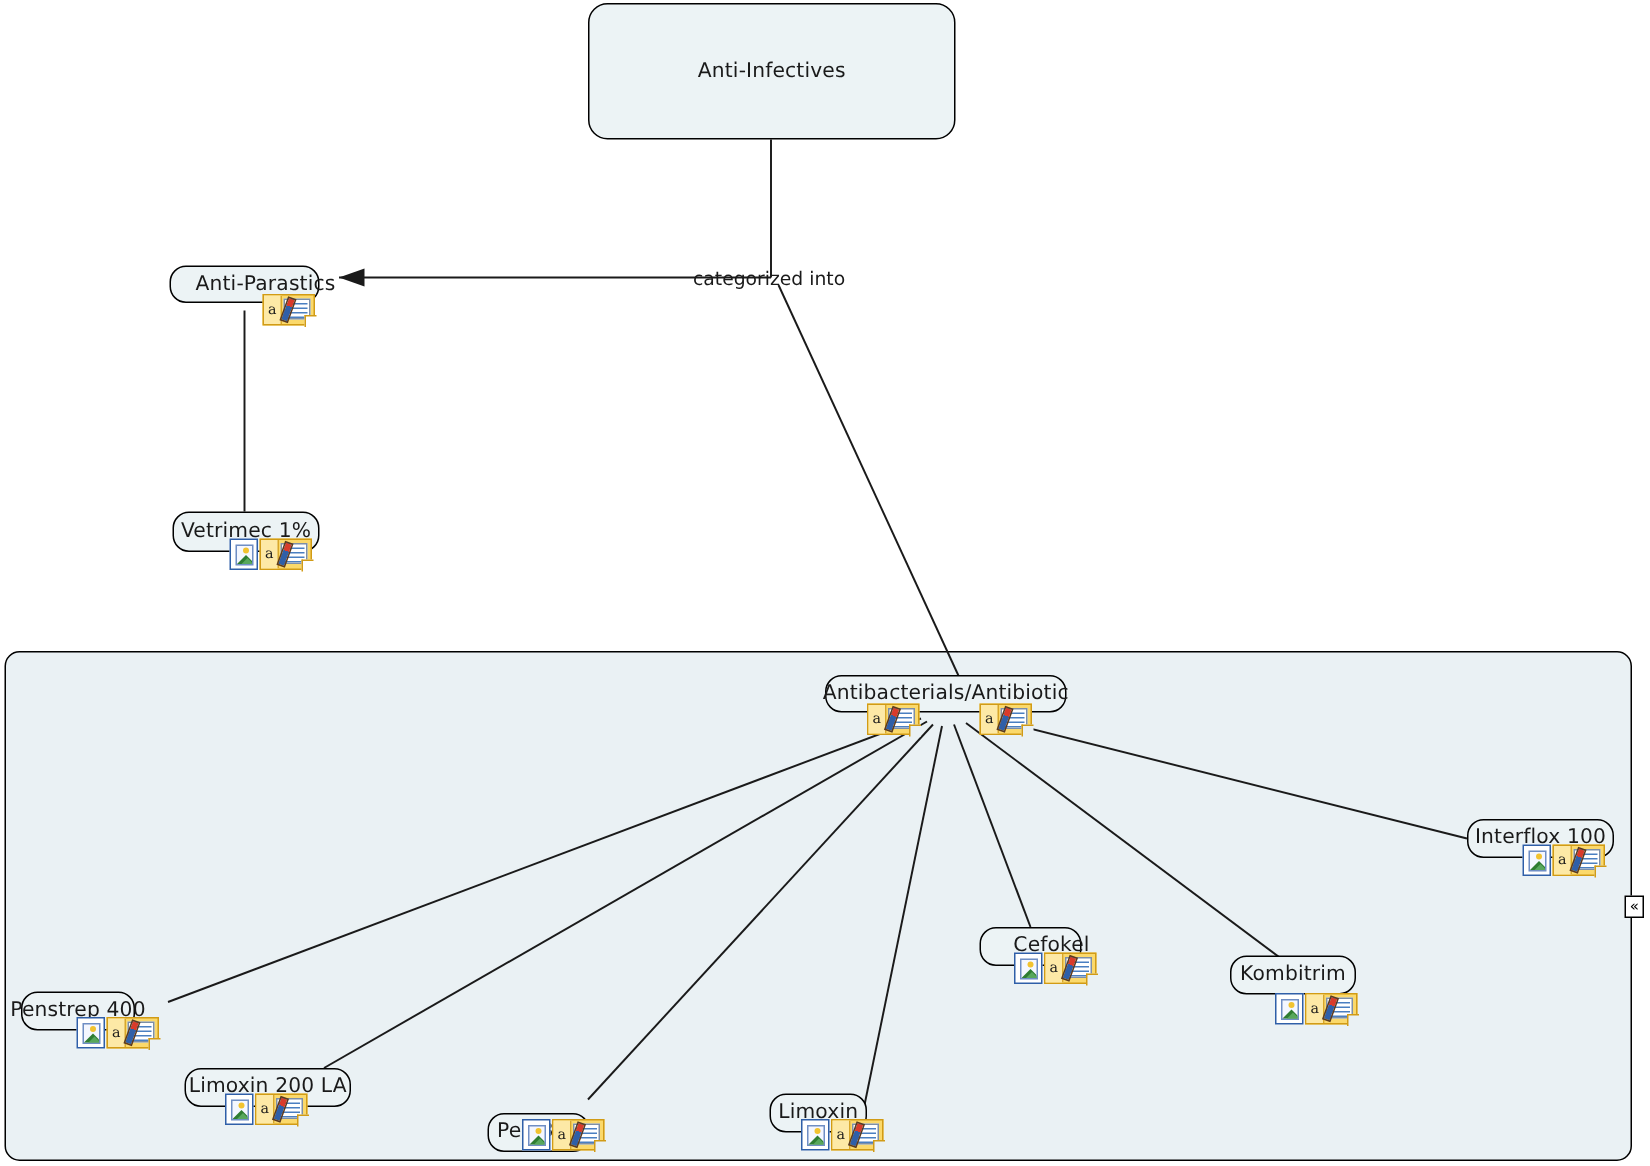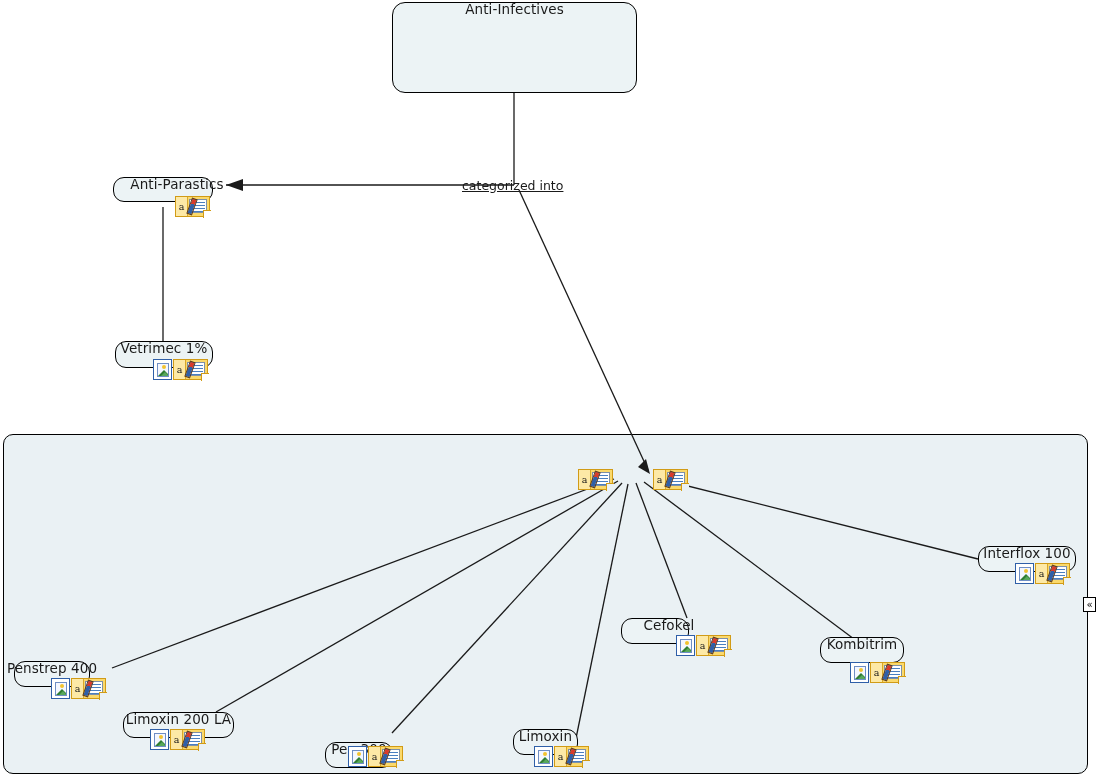--- a/index.html
+++ b/index.html
@@ -42,21 +42,21 @@
   }
 
   
   .node {
     position: absolute;
     box-sizing: border-box;
     border: 1.4px solid #000000;
     border-radius: 11px;
     background: #ecf3f5;
     display: flex;
-    align-items: flex-start;
+    align-items: center;
     justify-content: center;
     color: #1a1a1a;
     white-space: nowrap;
   }
   .node .node-label {
     font-size: 13.5px;
     line-height: 1;
     letter-spacing: 0.1px;
   }
   .node.big {
@@ -185,21 +185,20 @@
   }
   .icon-note.on-white .corner { background: #ffffff; }
 
   
   .edge-label {
     position: absolute;
     font-size: 12.5px;
     color: #1a1a1a;
     white-space: nowrap;
     background: transparent;
-    text-decoration: underline;
   }
 
   
   .collapse-handle {
     position: absolute;
     width: 13px;
     height: 15px;
     box-sizing: border-box;
     border: 1.2px solid #000000;
     background: #ffffff;
@@ -280,20 +279,23 @@
         <div class="ln"></div>
           <div class="ln"></div>
           <div class="ln"></div>
           <div class="ln"></div>
       </div>
       <div class="pen"></div>
       <div class="corner"></div>
     </div>
   </div>
 
+  <div class="node" style="left:550px; top:450px; width:161px; height:25px;">
+    <span class="node-label">Antibacterials/Antibiotic</span>
+  </div>
   <div class="badges" style="left:578px; top:469px;">
     <div class="icon-note">
       <div class="a-cell">a</div>
       <div class="paper">
         <div class="ln"></div>
           <div class="ln"></div>
           <div class="ln"></div>
           <div class="ln"></div>
       </div>
       <div class="pen"></div>
@@ -331,21 +333,21 @@
         <div class="ln"></div>
           <div class="ln"></div>
           <div class="ln"></div>
           <div class="ln"></div>
       </div>
       <div class="pen"></div>
       <div class="corner"></div>
     </div>
   </div>
 
-  <div class="node" style="left:621px; top:618px; width:68px; height:26px;padding-left:28px;">
+  <div class="node" style="left:653px; top:618px; width:68px; height:26px;padding-left:28px;">
     <span class="node-label">Cefokel</span>
   </div>
   <div class="badges" style="left:676px; top:635px;">
     <div class="icon-img">
       <div class="pic">
         <div class="sun"></div>
           <div class="hill"></div>
           <div class="hill2"></div>
       </div>
     </div>

